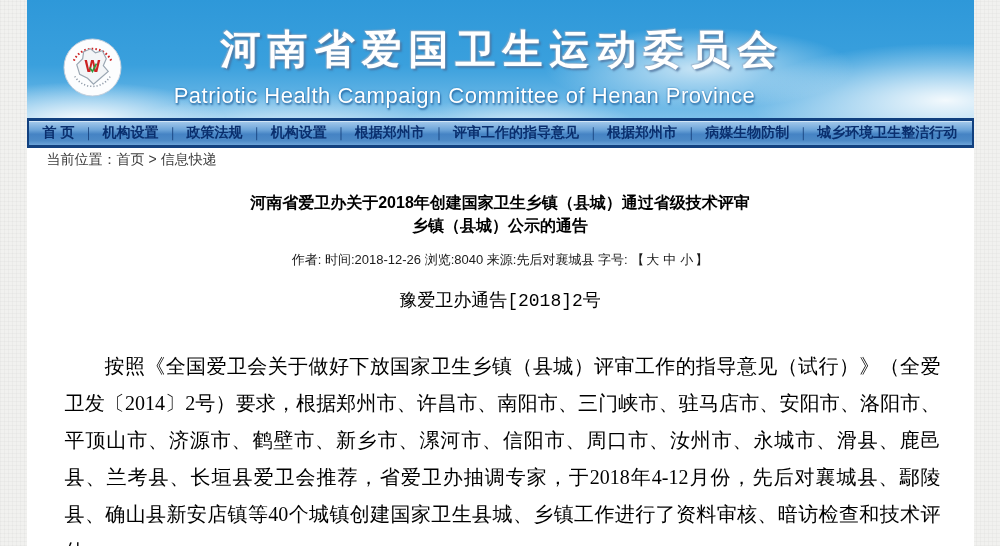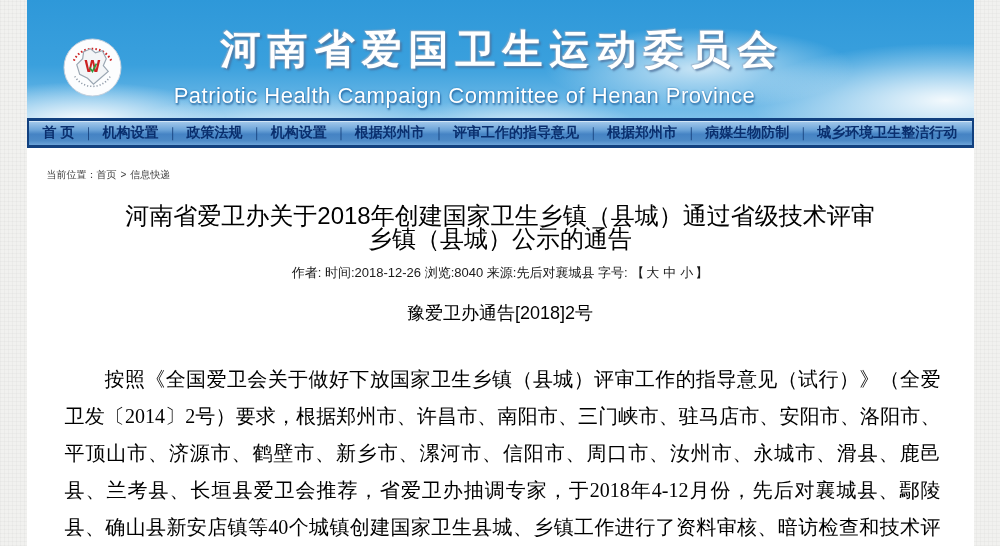--- a/index.html
+++ b/index.html
@@ -48,37 +48,37 @@
     box-shadow: inset 0 1px 0 rgba(255,255,255,.5);
     display:flex; align-items:center; justify-content:space-between;
     padding:9px 14px; white-space:nowrap;
   }
   .nav-item {
     font-size:14px; font-weight:bold; color:#0a2f6e; cursor:pointer; text-decoration:none;
   }
   .nav-sep { font-size:13px; color:#123a75; font-weight:normal; }
   
   .breadcrumb {
-    padding:20px 0 6px 20px; font-size:10px; color:#3c3c3c;
+    padding:3px 0 6px 20px; font-size:14px; color:#3c3c3c;
   }
   .breadcrumb a { color:#3c3c3c; text-decoration:none; cursor:pointer; }
   .crumb-sep { margin:0 4px; }
   
   .content { padding:8px 25px 20px 25px; }
   .article-title {
-    margin-top:8px; text-align:center; font-size:24px; font-weight:normal; color:#000;
+    margin-top:8px; text-align:center; font-size:16px; font-weight:bold; color:#000;
     line-height:23px; font-family:"Liberation Sans", sans-serif;
   }
   .article-meta {
     margin-top:14px; text-align:center; font-size:13px; color:#1a1a1a;
   }
   .article-meta .size-link { cursor:pointer; color:#1a1a1a; text-decoration:none; margin:0 2px; }
   .doc-number {
     margin-top:19px; text-align:center; font-size:18px; color:#000;
-    font-family:Liberation Sans, sans-serif;
+    font-family:Liberation Mono, monospace;
   }
   .article-body {
     margin:36px auto 0 13px; max-width:876px;
     font-family:"Liberation Serif", serif; font-size:20px; color:#000;
     line-height:37px; text-indent:2em; text-align:justify;
   }
 </style>
 </head>
 <body>
 

